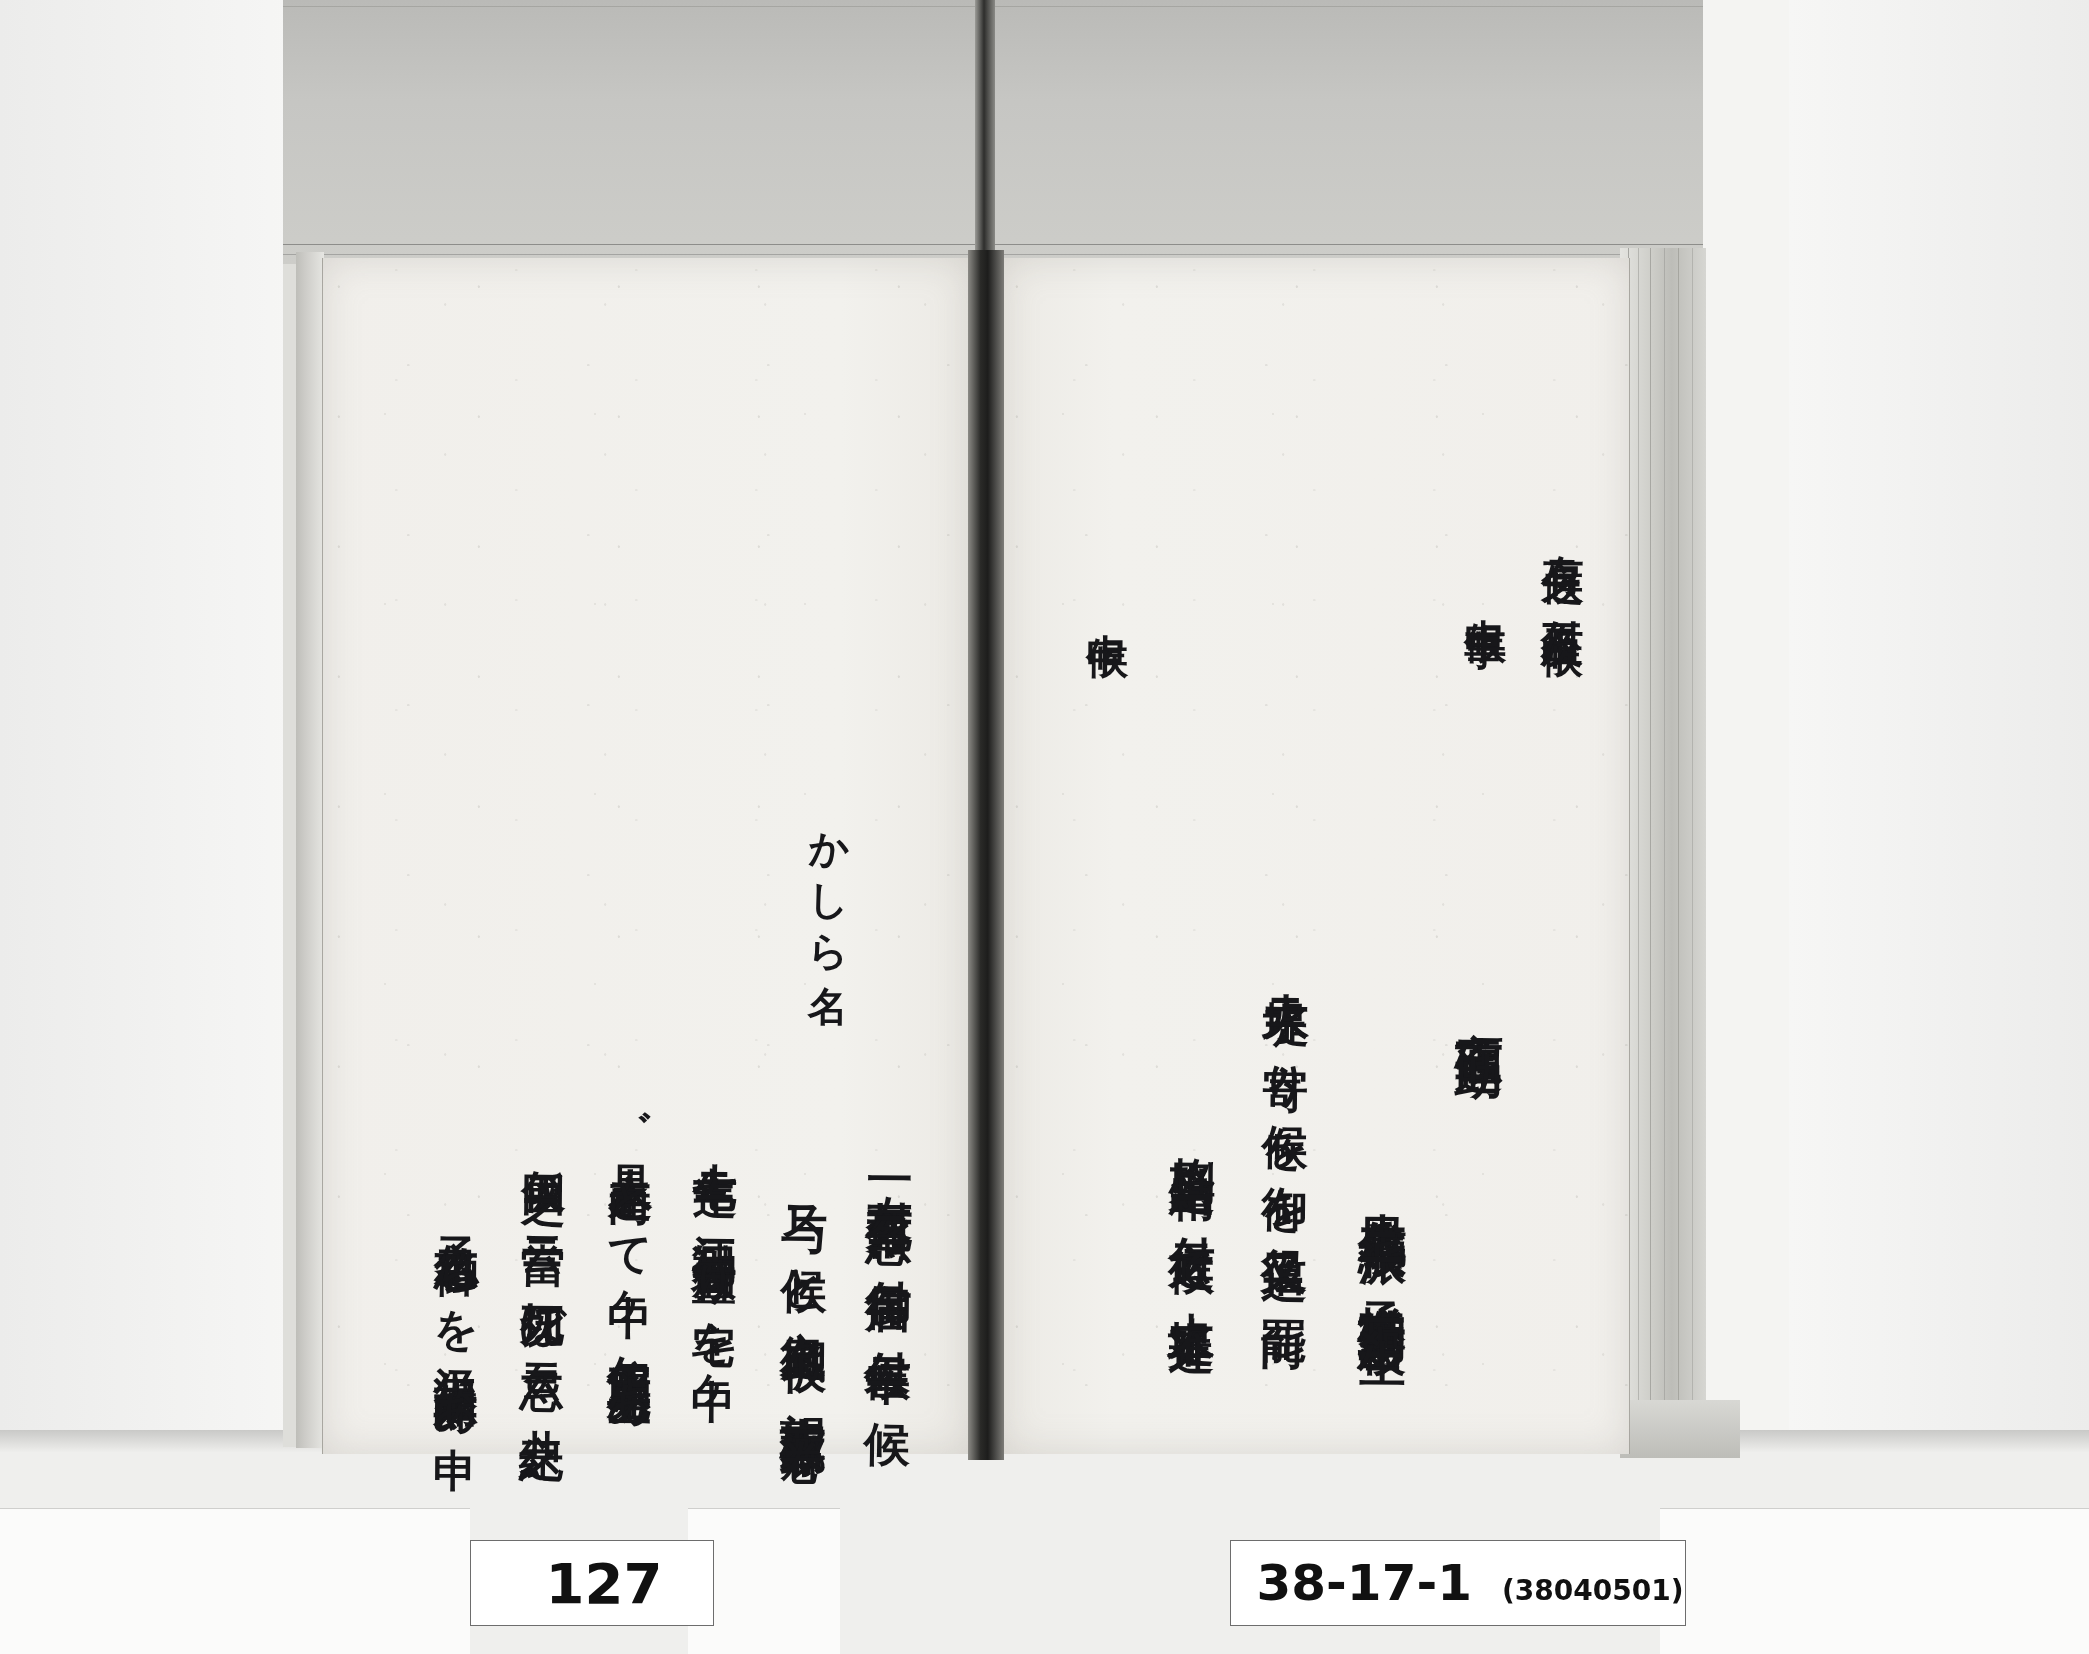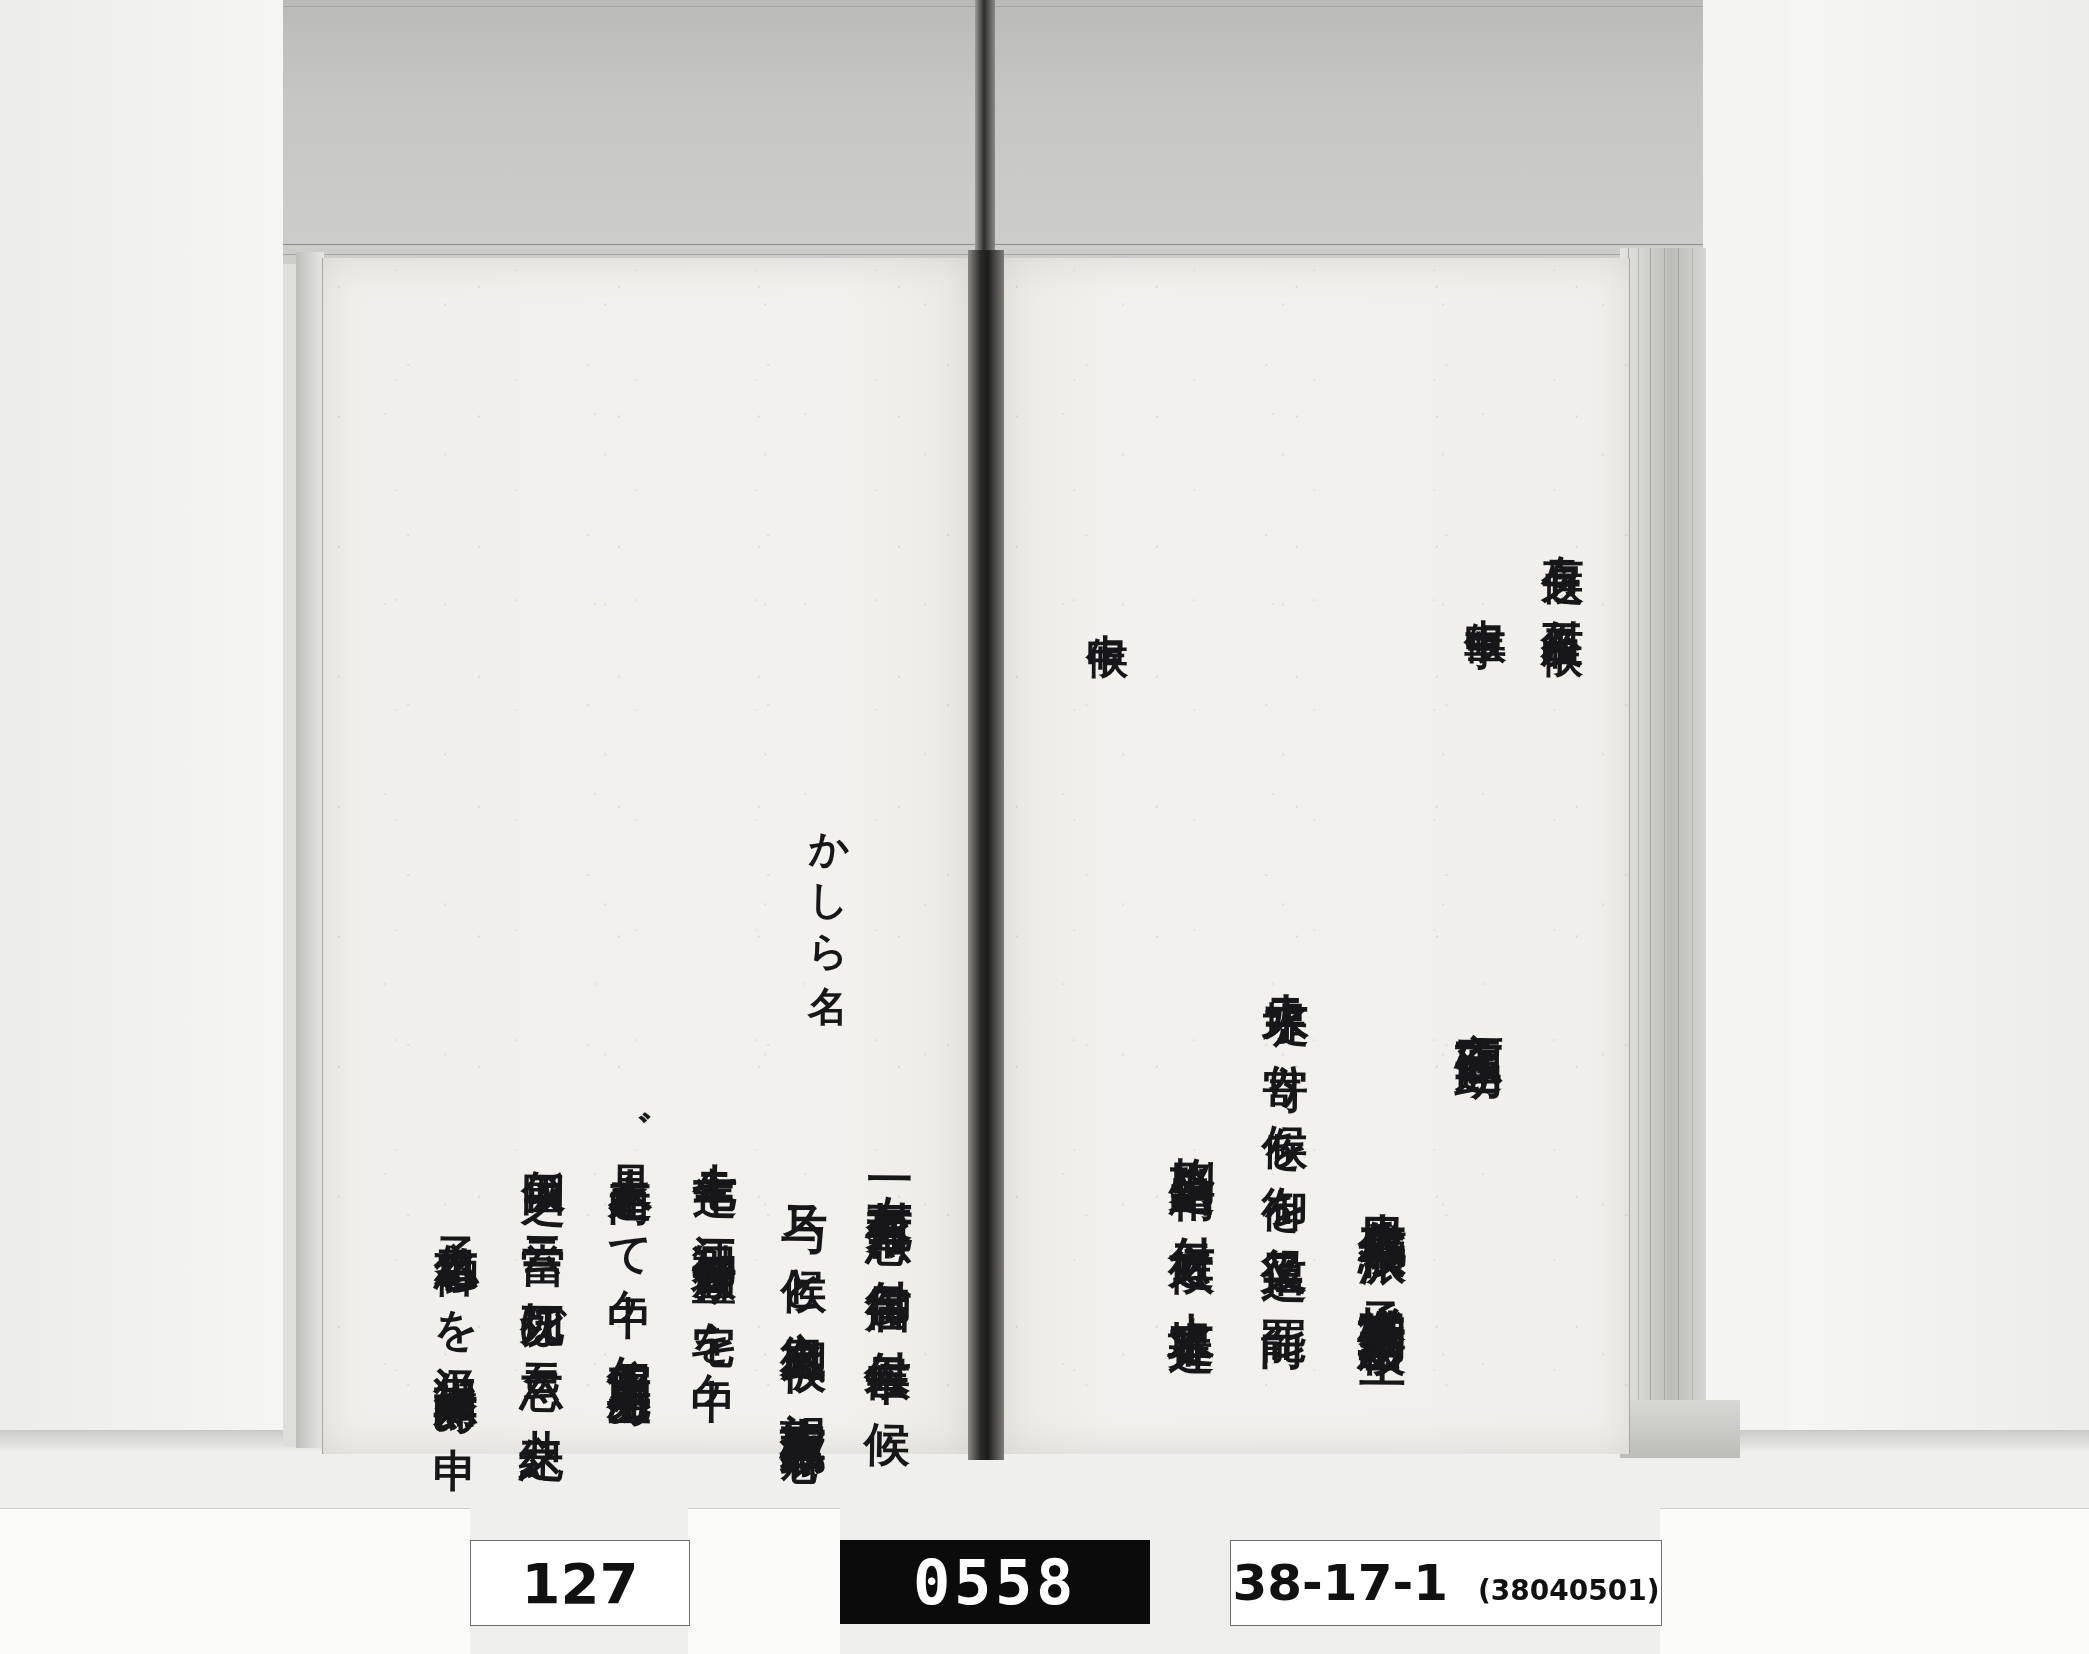--- a/index.html
+++ b/index.html
@@ -190,20 +190,21 @@
 
   
   .label-strip {
     position: absolute;
     top: 1540px;
     height: 84px;
     display: flex;
     align-items: center;
     justify-content: center;
     font-family: "DejaVu Sans", "Liberation Sans", sans-serif;
+    padding-left: 24px;
   }
   .label-white {
     background: #ffffff;
     border: 1px solid #6d6d6d;
     color: #111111;
     font-weight: 700;
   }
   .label-black {
     background: #0b0b0b;
     color: #ffffff;
@@ -305,20 +306,19 @@
 
   <div class="page-edge-line" style="left:322px; top:258px; height:1196px;"></div>
   <div class="page-edge-line" style="left:1629px; top:258px; height:1196px;"></div>
 
   <div class="card-blank" style="left:0px; width:470px;"></div>
   <div class="card-blank" style="left:688px; width:152px;"></div>
   <div class="card-blank" style="left:1660px; width:429px;"></div>
 
   <div class="label-strip label-white" id="label-page-number">127</div>
 
-  <div class="label-strip label-black" id="label-frame-number">0558</div>
 
   <div class="label-strip label-white" id="label-shelfmark">
     <span>38-17-1</span>
     <span class="sub">(38040501)</span>
   </div>
 
 </div>
 
 </body></html>

